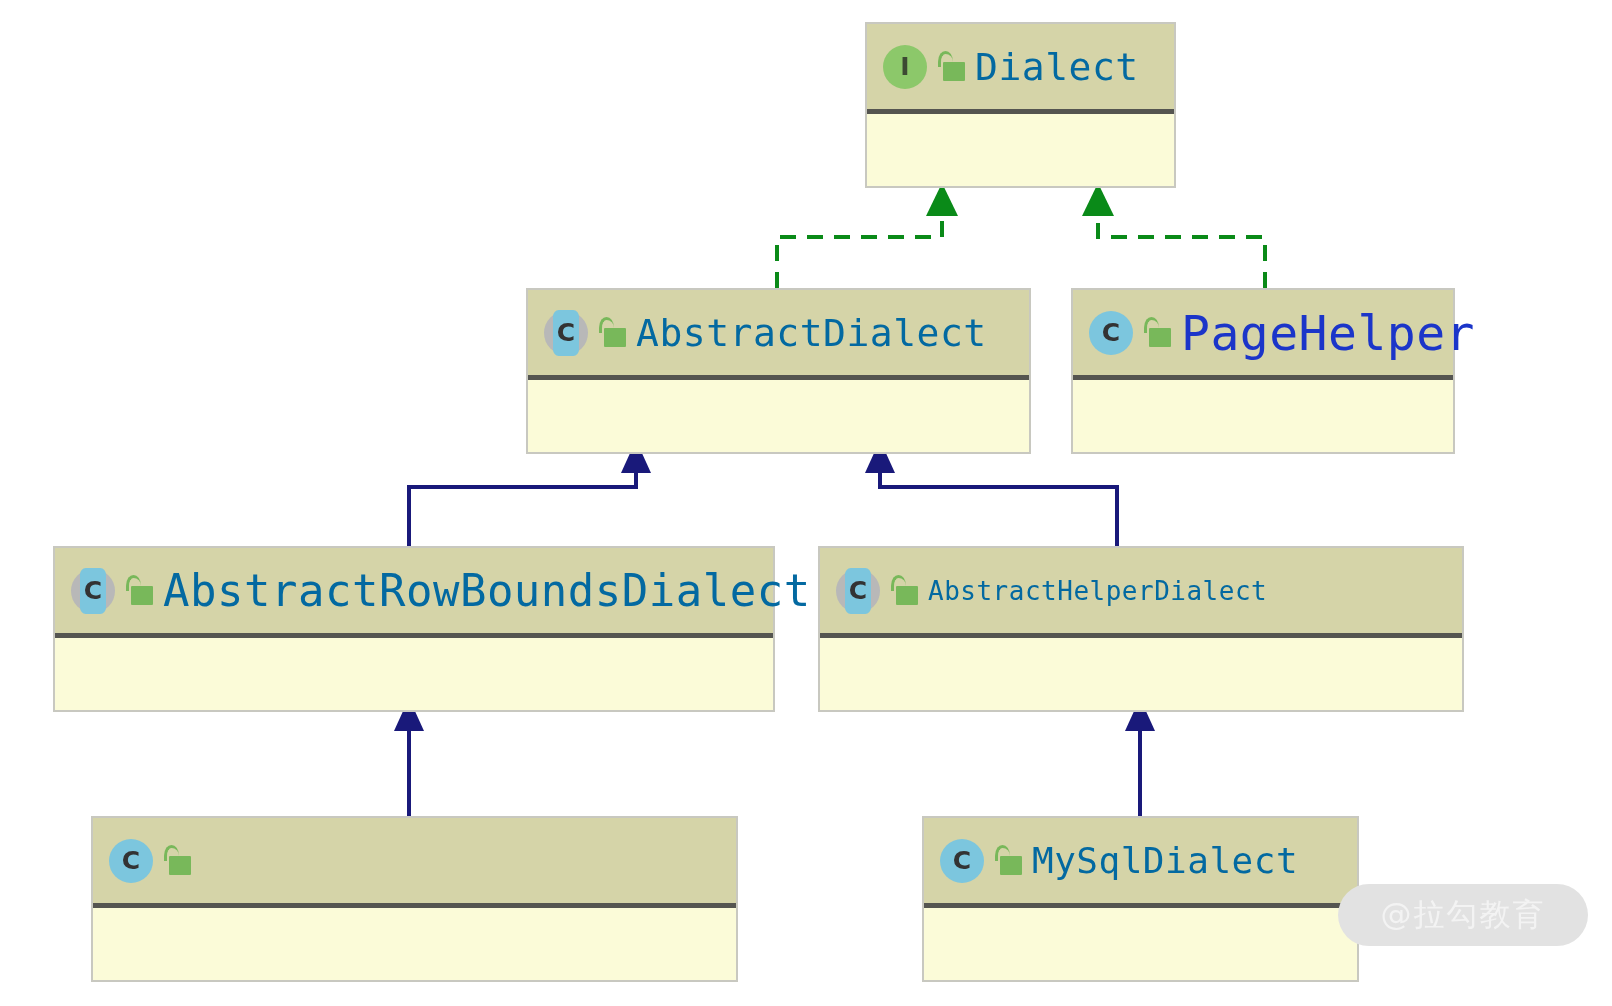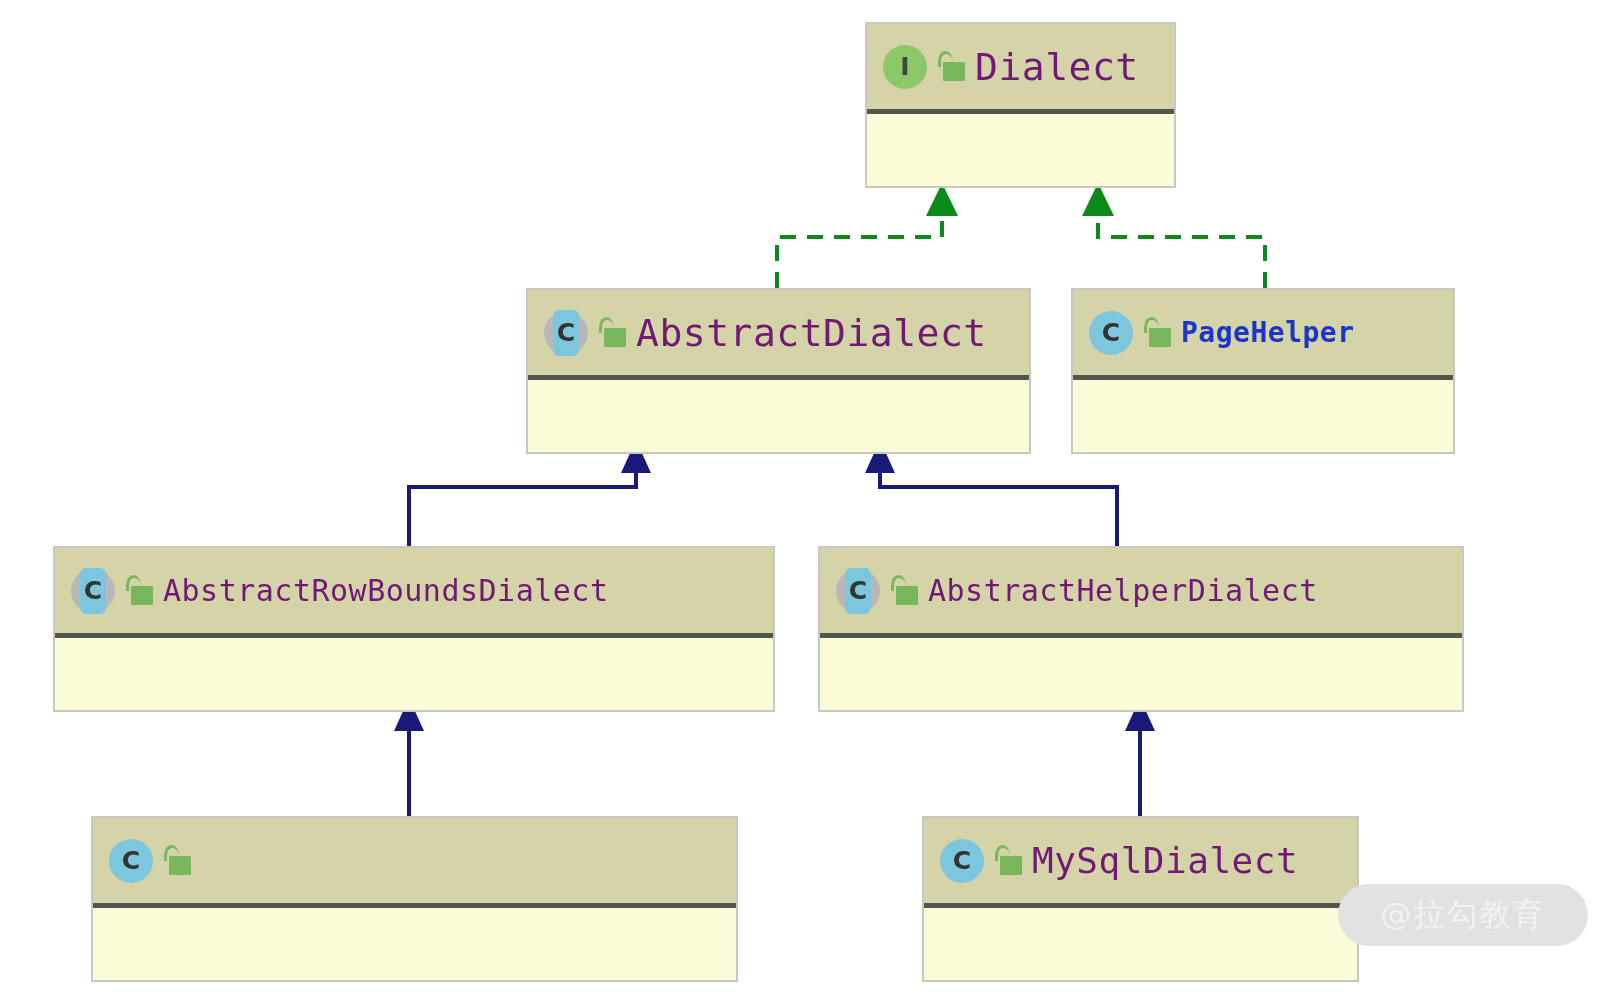--- a/index.html
+++ b/index.html
@@ -39,21 +39,21 @@
     display: flex;
     align-items: center;
     padding-left: 14px;
   }
   .uml-body {
     box-sizing: border-box;
     background: #fbfbd8;
   }
   .uml-title {
     font-family: "DejaVu Sans Mono", "Liberation Mono", monospace;
-    color: #701a75;
+    color: #0369a1;
     white-space: nowrap;
     letter-spacing: 0.5px;
   }
   .uml-title.link {
     color: #1b35c9;
   }
   .icon-kind {
     flex: 0 0 auto;
     display: inline-block;
     position: relative;
@@ -189,51 +189,51 @@
       <div class="uml-node" style="left: 1071px; top: 288px; width: 384px; height: 166px;">
         <div class="uml-header" style="height: 90px;">
           <span class="icon-kind" style="width: 48px; height: 48px;">
             <span class="kind-circle" style="left: 2px; top: 2px; width: 44px; height: 44px; background: rgb(124, 198, 222);"></span>
             <span class="kind-letter" style="font-size: 25px;">C</span>
           </span>
           <span class="icon-lock" style="width: 30px; height: 40px;">
             <span class="lock-shackle" style="left: 3px; top: 4px; width: 12px; height: 13px;"></span>
             <span class="lock-body" style="left: 8px; top: 15px; width: 22px; height: 19px;"></span>
           </span>
-          <span class="uml-title link" style="font-size: 28px; font-weight: bold;">PageHelper</span>
+          <span class="uml-title link" style="font-size: 48px;">PageHelper</span>
         </div>
         <div class="uml-body" style="height: 72px;"></div>
       </div>
       <div class="uml-node" style="left: 53px; top: 546px; width: 722px; height: 166px;">
         <div class="uml-header" style="height: 90px;">
           <span class="icon-kind" style="width: 48px; height: 48px;">
             <span class="abs-halo" style="left: 2px; top: 2px; width: 44px; height: 44px;"></span>
             <span class="abs-pill" style="left: 11px; top: 1px; width: 26px; height: 46px;"></span>
             <span class="kind-letter" style="font-size: 25px;">C</span>
           </span>
           <span class="icon-lock" style="width: 30px; height: 40px;">
             <span class="lock-shackle" style="left: 3px; top: 4px; width: 12px; height: 13px;"></span>
             <span class="lock-body" style="left: 8px; top: 15px; width: 22px; height: 19px;"></span>
           </span>
-          <span class="uml-title" style="font-size: 30px;">AbstractRowBoundsDialect</span>
+          <span class="uml-title" style="font-size: 44px;">AbstractRowBoundsDialect</span>
         </div>
         <div class="uml-body" style="height: 72px;"></div>
       </div>
       <div class="uml-node" style="left: 818px; top: 546px; width: 646px; height: 166px;">
         <div class="uml-header" style="height: 90px;">
           <span class="icon-kind" style="width: 48px; height: 48px;">
             <span class="abs-halo" style="left: 2px; top: 2px; width: 44px; height: 44px;"></span>
             <span class="abs-pill" style="left: 11px; top: 1px; width: 26px; height: 46px;"></span>
             <span class="kind-letter" style="font-size: 25px;">C</span>
           </span>
           <span class="icon-lock" style="width: 30px; height: 40px;">
             <span class="lock-shackle" style="left: 3px; top: 4px; width: 12px; height: 13px;"></span>
             <span class="lock-body" style="left: 8px; top: 15px; width: 22px; height: 19px;"></span>
           </span>
-          <span class="uml-title" style="font-size: 30px;">AbstractHelperDialect</span>
+          <span class="uml-title" style="font-size: 26px;">AbstractHelperDialect</span>
         </div>
         <div class="uml-body" style="height: 72px;"></div>
       </div>
       <div class="uml-node" style="left: 91px; top: 816px; width: 647px; height: 166px;">
         <div class="uml-header" style="height: 90px;">
           <span class="icon-kind" style="width: 48px; height: 48px;">
             <span class="kind-circle" style="left: 2px; top: 2px; width: 44px; height: 44px; background: rgb(124, 198, 222);"></span>
             <span class="kind-letter" style="font-size: 25px;">C</span>
           </span>
           <span class="icon-lock" style="width: 30px; height: 40px;">

